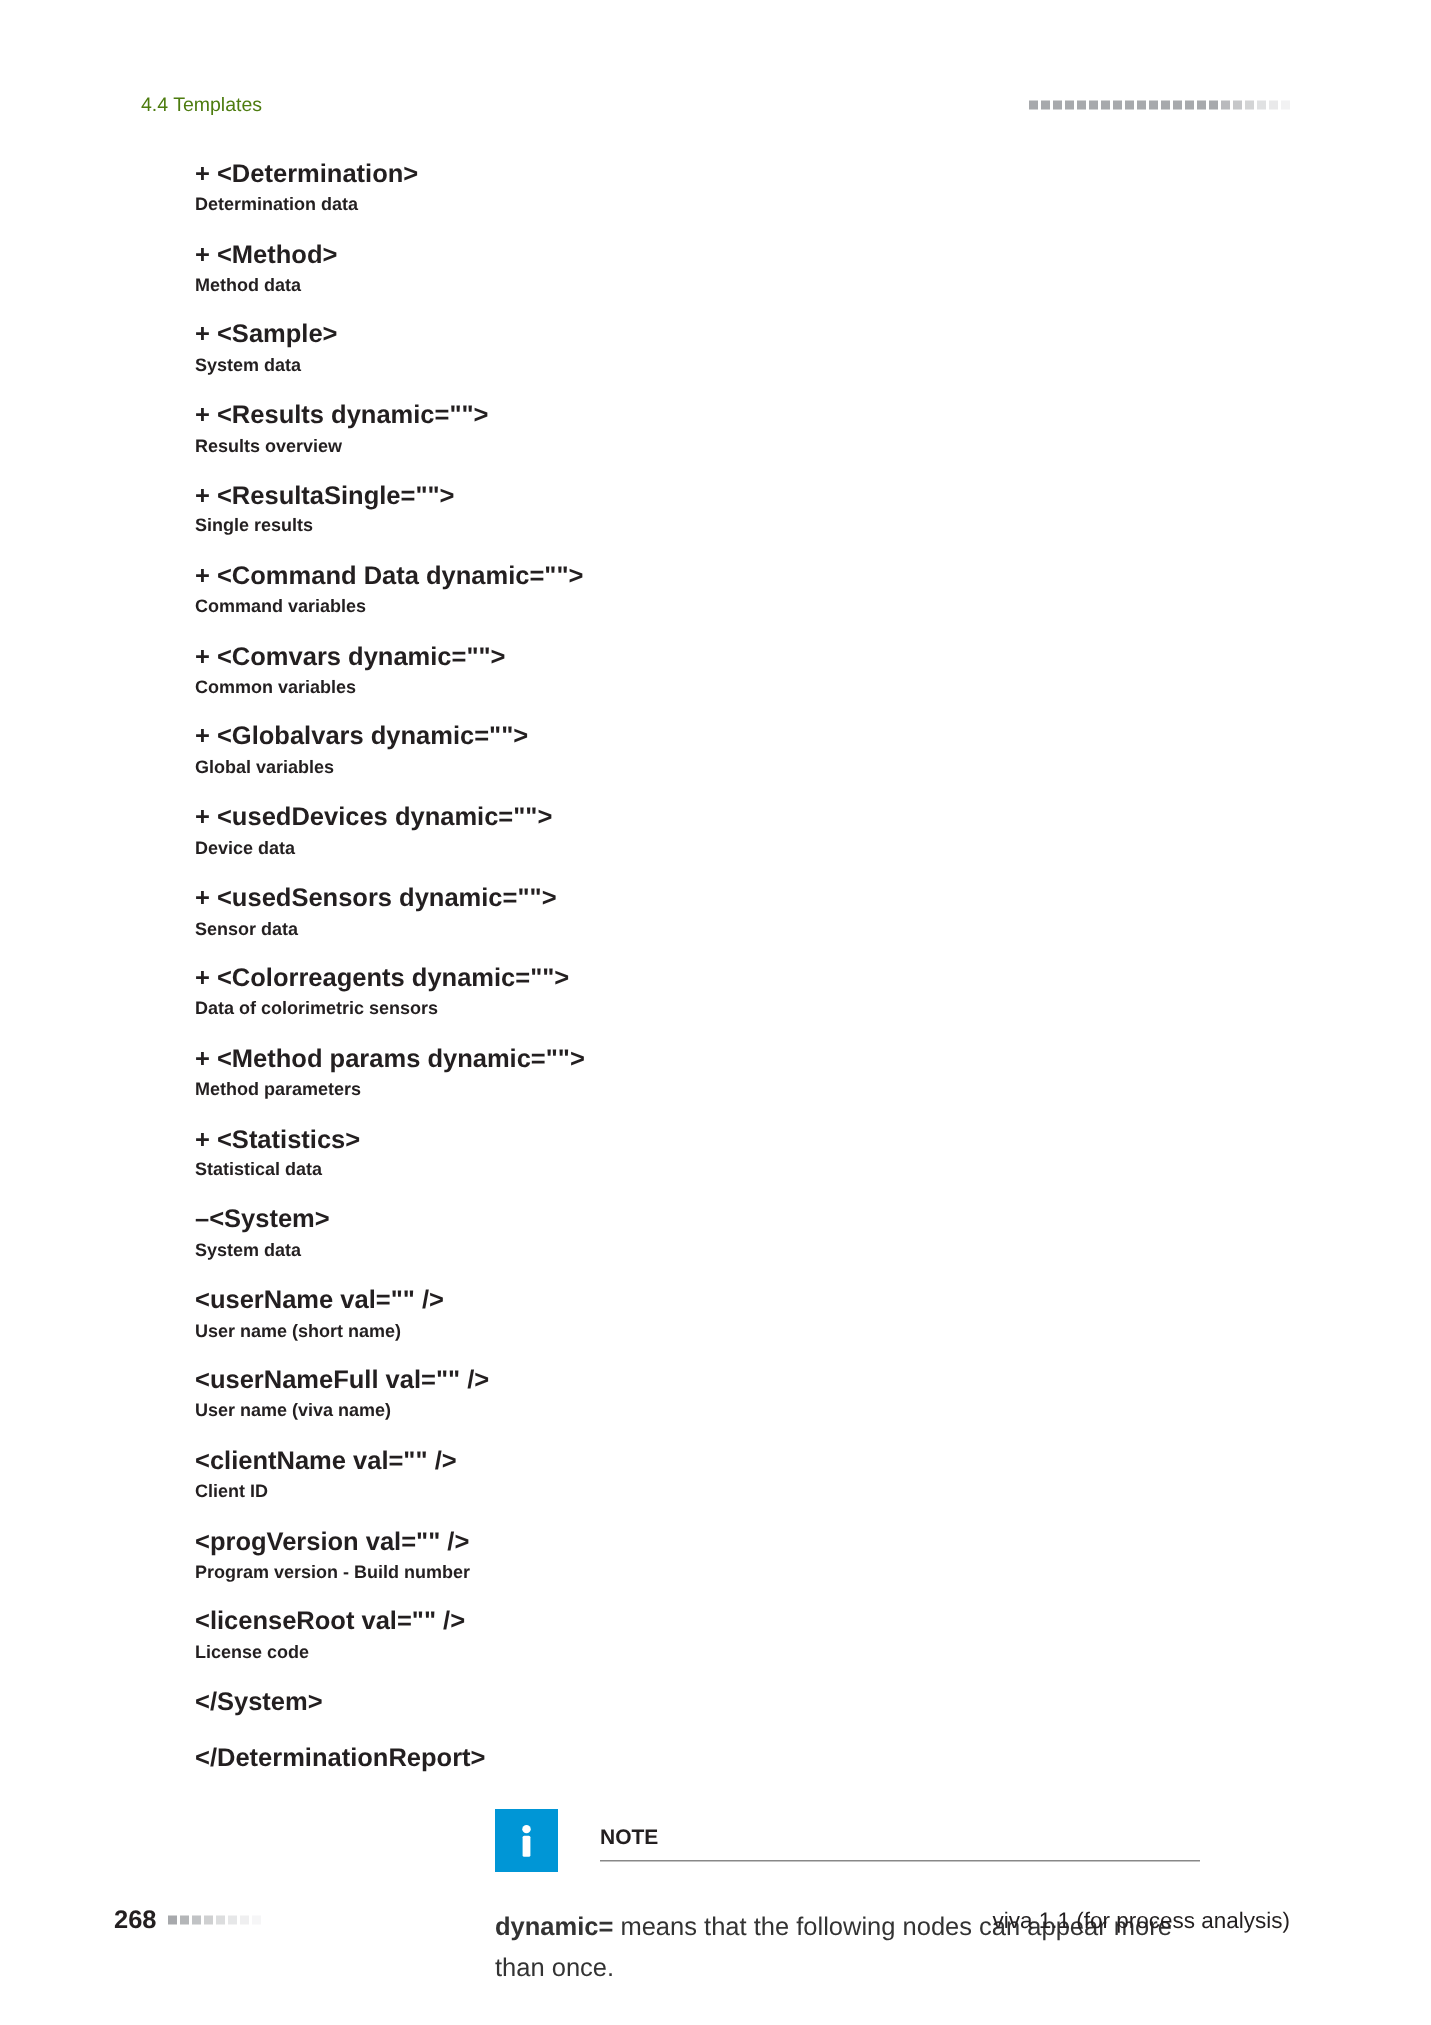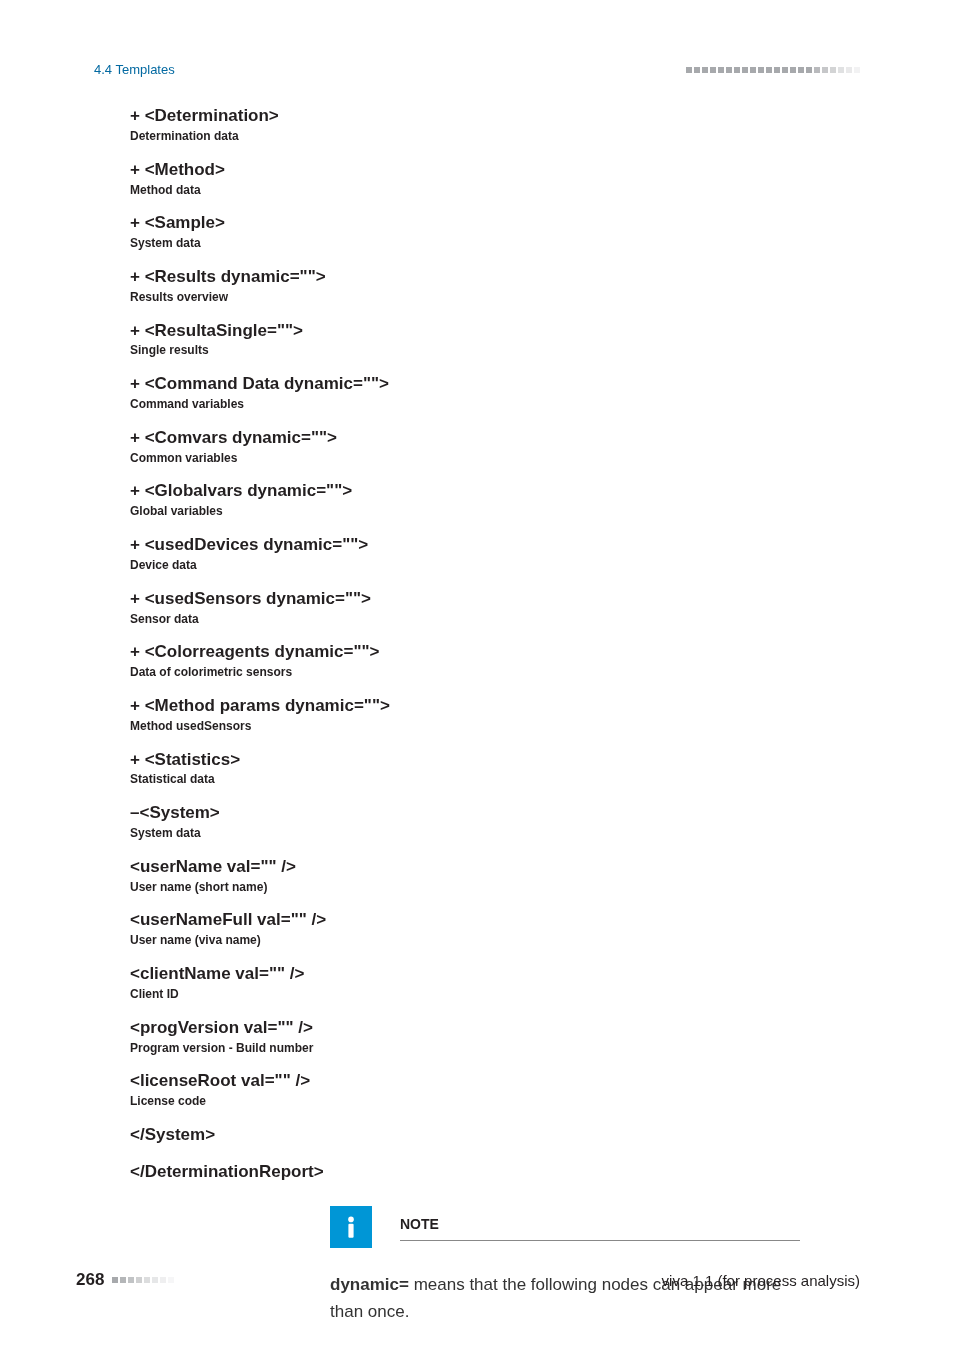--- a/index.html
+++ b/index.html
@@ -16,21 +16,21 @@
     position: absolute;
     top: 62px;
     left: 94px;
     right: 94px;
     display: flex;
     justify-content: space-between;
     align-items: center;
   }
   .header-left {
     font-size: 13px;
-    color: #0369a1;
+    color: #4d7c0f;
   }
   .dots {
     display: flex;
     gap: 2px;
   }
   .dots span {
     width: 6px;
     height: 6px;
     background: #a7a9ac;
   }
@@ -210,21 +210,21 @@
       <div class="row">
         <div class="col-left">+ &lt;usedSensors dynamic=""&gt;</div>
         <div class="col-right">Sensor data</div>
       </div>
       <div class="row">
         <div class="col-left">+ &lt;Colorreagents dynamic=""&gt;</div>
         <div class="col-right">Data of colorimetric sensors</div>
       </div>
       <div class="row">
         <div class="col-left">+ &lt;Method params dynamic=""&gt;</div>
-        <div class="col-right">Method usedSensors</div>
+        <div class="col-right">Method parameters</div>
       </div>
       <div class="row">
         <div class="col-left">+ &lt;Statistics&gt;</div>
         <div class="col-right">Statistical data</div>
       </div>
       <div class="row">
         <div class="col-left">–&lt;System&gt;</div>
         <div class="col-right">System data</div>
       </div>
       <div class="row">

